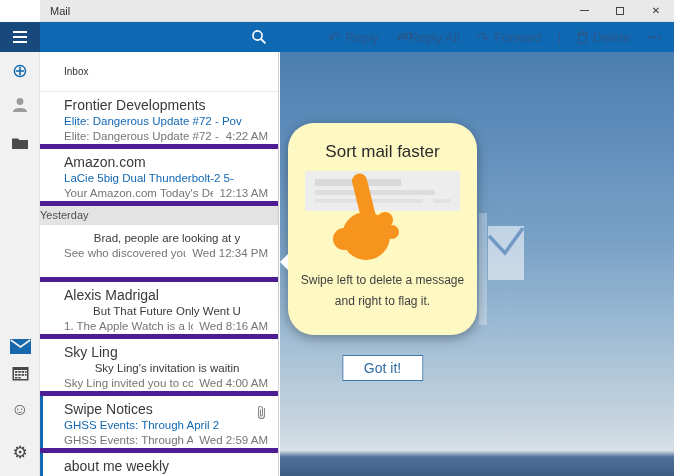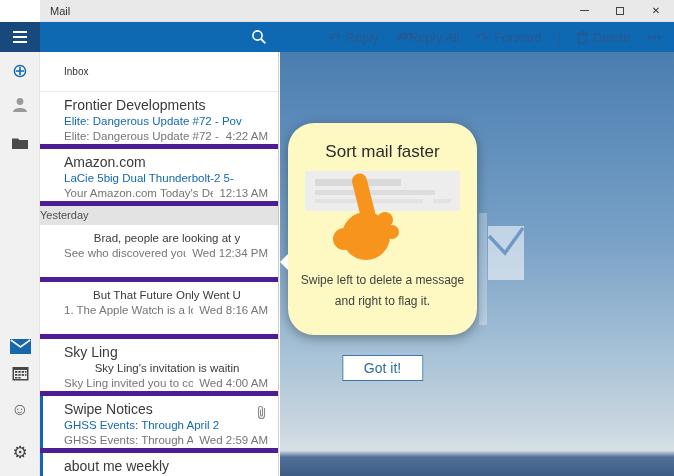--- a/index.html
+++ b/index.html
@@ -209,20 +209,21 @@
 
     <div class="subject dark">Brad, people are looking at y</div>
     <div class="meta">
       <span class="preview">See who discovered you on</span>
       <span class="time">Wed 12:34 PM</span>
     </div>
 
   </div>
         <div class="msg">
 
+    <div class="sender">Alexis Madrigal</div>
     <div class="subject dark">But That Future Only Went U</div>
     <div class="meta">
       <span class="preview">1. The Apple Watch is a lock-i</span>
       <span class="time">Wed 8:16 AM</span>
     </div>
 
   </div>
         <div class="msg">
 
     <div class="sender">Sky Ling</div>

